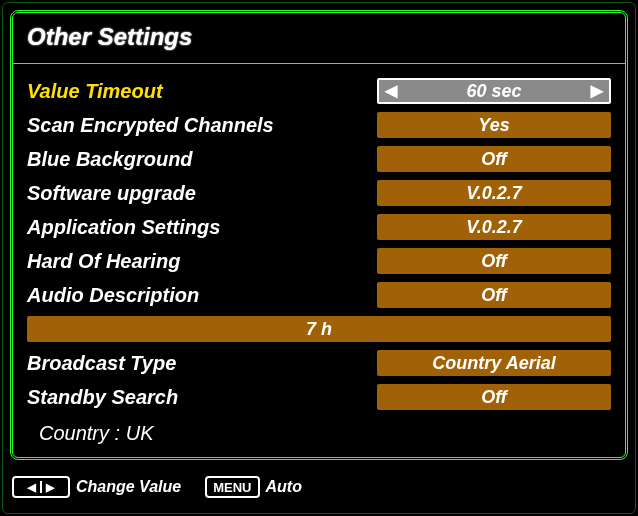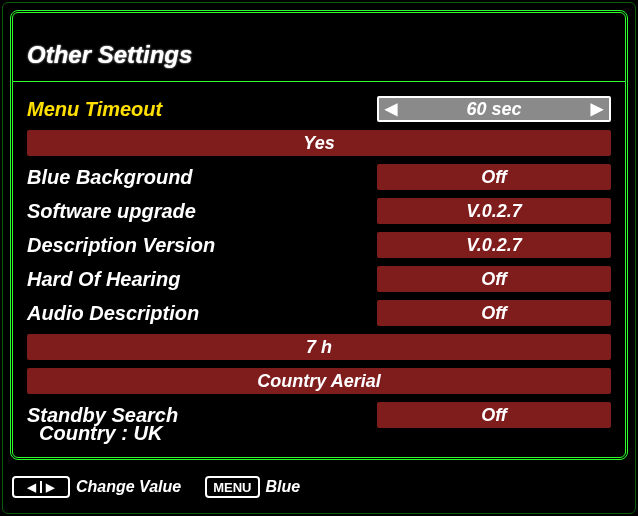--- a/index.html
+++ b/index.html
@@ -29,21 +29,20 @@
   .title-wrap{
     border-bottom:1px solid #2aff2a;
     padding:10px 14px 12px 14px;
   }
   .title{
     font-size:24px;
     font-weight:bold;
     font-style:italic;
     color:#fff;
     text-shadow:0 0 2px #fff;
-    margin-top:18px;
   }
   .rows{
     padding:14px 14px 0 14px;
   }
   .row{
     display:flex;
     align-items:center;
     margin-bottom:8px;
     height:26px;
   }
@@ -53,21 +52,21 @@
     font-style:italic;
     font-weight:600;
     color:#fff;
     white-space:nowrap;
   }
   .label.selected{
     color:#ffe000;
   }
   .value-box{
     flex:1;
-    background:#7f1d1d;
+    background:#a16207;
     height:26px;
     display:flex;
     align-items:center;
     justify-content:center;
     font-size:18px;
     font-style:italic;
     font-weight:600;
     color:#fff;
     position:relative;
     border-radius:2px;
@@ -87,21 +86,21 @@
     line-height:1;
   }
   .arrow.left{left:6px;}
   .arrow.right{right:6px;}
   .val{pointer-events:none;}
   .country{
     position:absolute;
     left:26px;bottom:12px;
     font-size:20px;
     font-style:italic;
-    font-weight:700;
+    font-weight:400;
   }
   
   .hints{
     position:absolute;
     left:12px;right:12px;bottom:14px;
     height:30px;
     display:flex;
     align-items:center;
     gap:24px;
     font-size:16px;
@@ -138,46 +137,47 @@
 <body>
 
 <div class="outer"></div>
 
 <div class="panel">
   <div class="title-wrap">
     <div class="title">Other Settings</div>
   </div>
   <div class="rows" id="rows">
       <div class="row">
-        <div class="label selected">Menu Timeout</div>
+        <div class="label selected">Value Timeout</div>
         <div class="value-box selected">
           <span class="arrow left">◀</span>
           <span class="val">60 sec</span>
           <span class="arrow right">▶</span>
         </div>
       </div>
       <div class="row">
+        <div class="label">Scan Encrypted Channels</div>
         <div class="value-box">
           <span class="val">Yes</span>
         </div>
       </div>
       <div class="row">
         <div class="label">Blue Background</div>
         <div class="value-box">
           <span class="val">Off</span>
         </div>
       </div>
       <div class="row">
         <div class="label">Software upgrade</div>
         <div class="value-box">
           <span class="val">V.0.2.7</span>
         </div>
       </div>
       <div class="row">
-        <div class="label">Description Version</div>
+        <div class="label">Application Settings</div>
         <div class="value-box">
           <span class="val">V.0.2.7</span>
         </div>
       </div>
       <div class="row">
         <div class="label">Hard Of Hearing</div>
         <div class="value-box">
           <span class="val">Off</span>
         </div>
       </div>
@@ -186,20 +186,21 @@
         <div class="value-box">
           <span class="val">Off</span>
         </div>
       </div>
       <div class="row">
         <div class="value-box">
           <span class="val">7 h</span>
         </div>
       </div>
       <div class="row">
+        <div class="label">Broadcast Type</div>
         <div class="value-box">
           <span class="val">Country Aerial</span>
         </div>
       </div>
       <div class="row">
         <div class="label">Standby Search</div>
         <div class="value-box">
           <span class="val">Off</span>
         </div>
       </div>
@@ -211,15 +212,15 @@
   <div class="hint">
     <span class="keycap nav">
       <span class="tri">◀</span>
       <span class="bar"></span>
       <span class="tri">▶</span>
     </span>
     <span>Change Value</span>
   </div>
   <div class="hint">
     <span class="keycap">MENU</span>
-    <span>Blue</span>
+    <span>Auto</span>
   </div>
 </div>
 
 </body></html>

